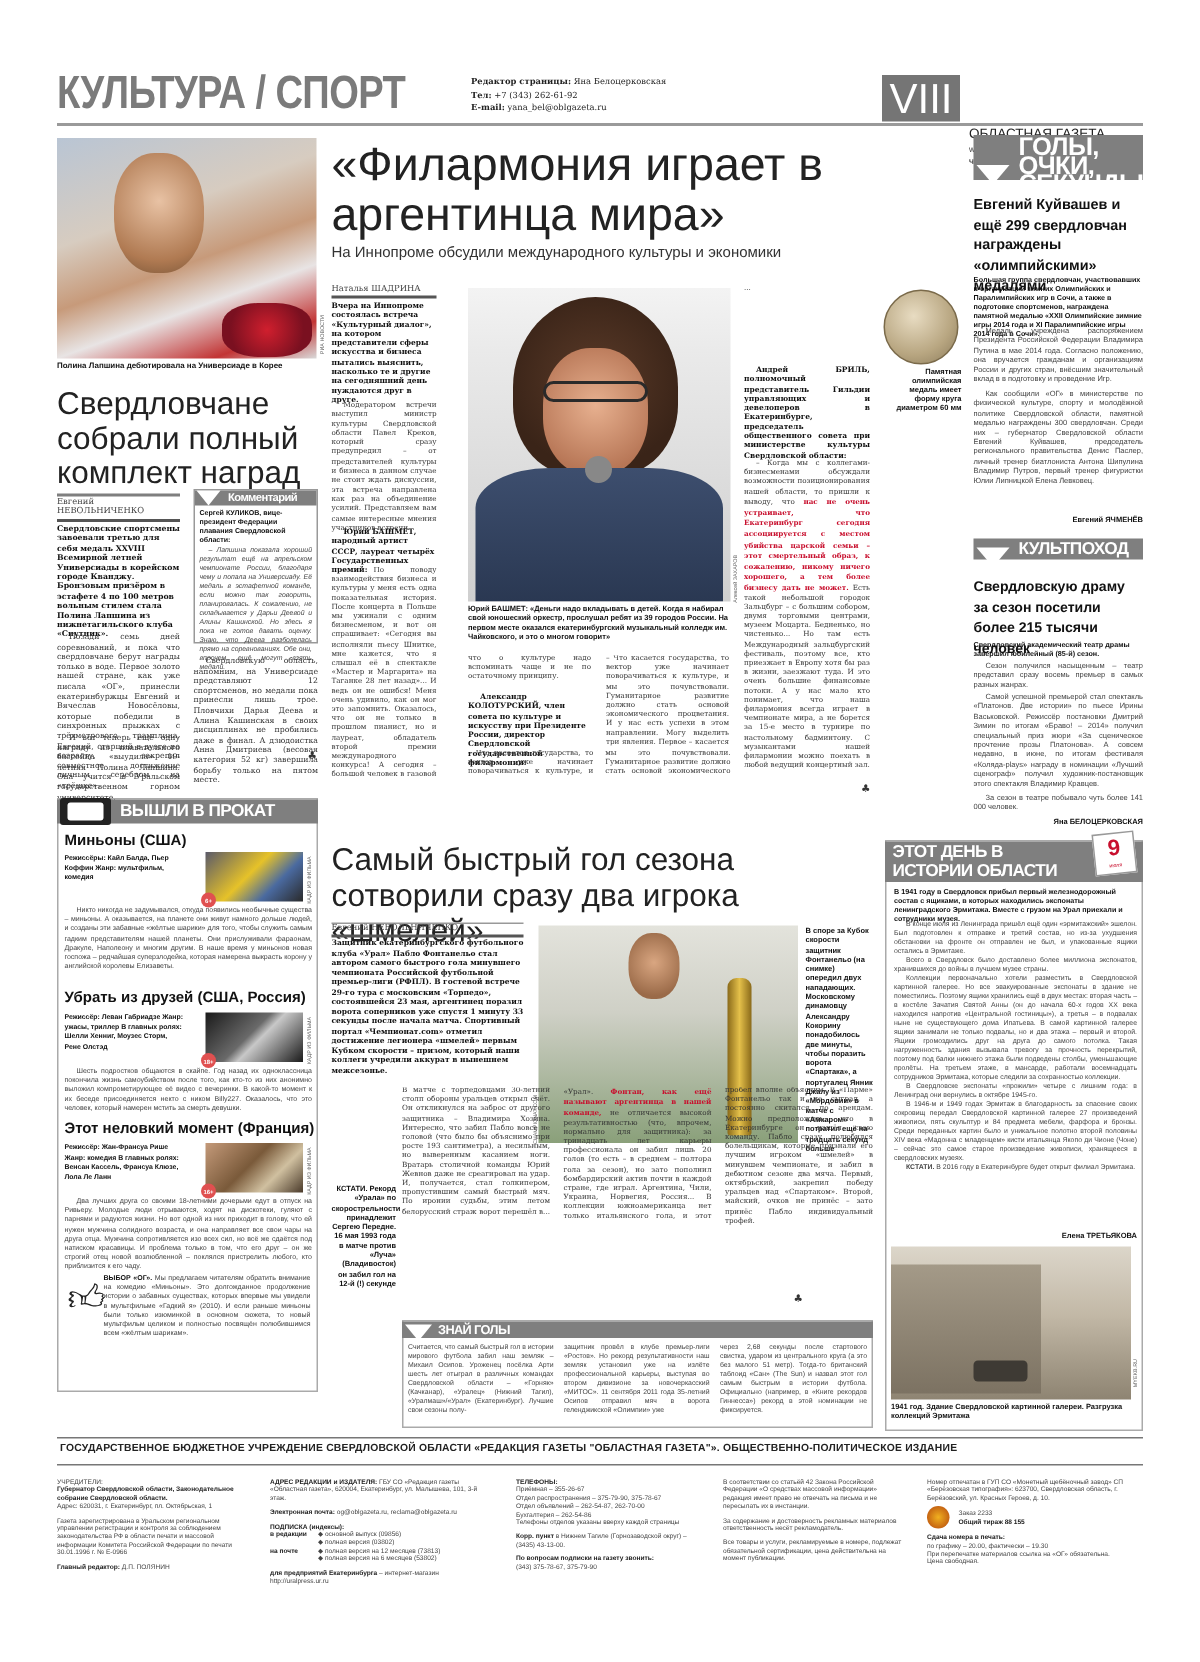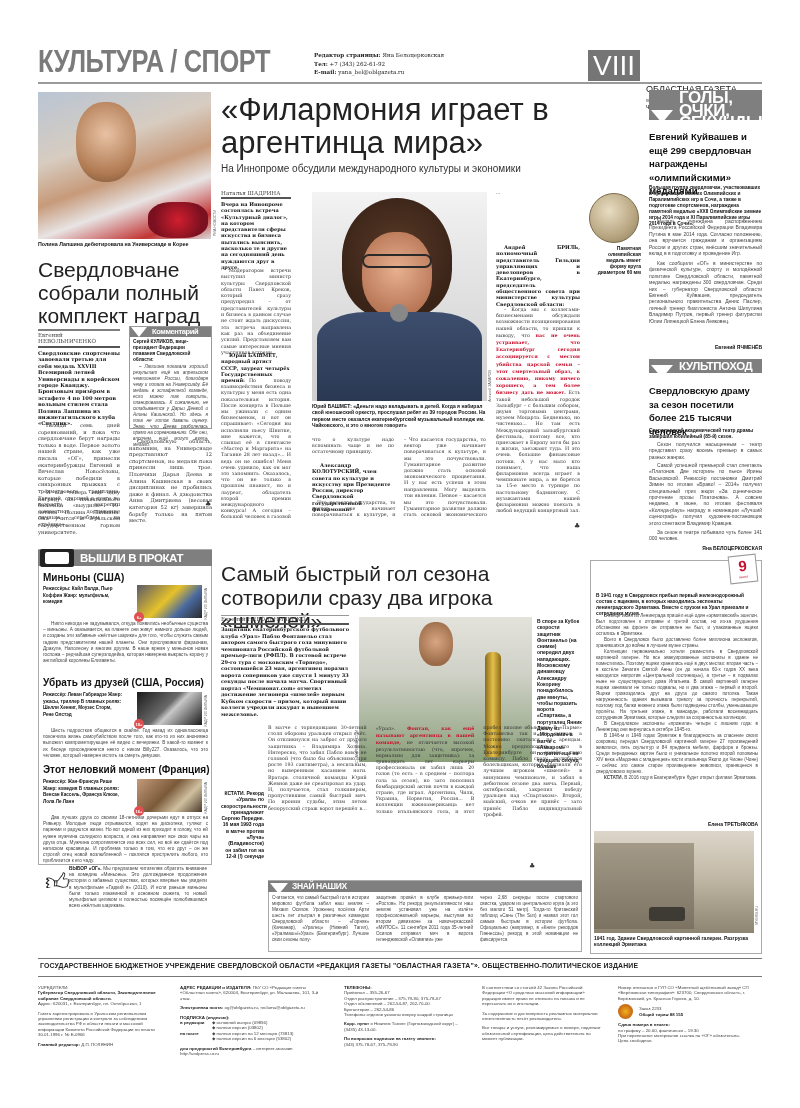--- a/index.html
+++ b/index.html
@@ -127,21 +127,21 @@
   <div class="abs tri" style="left:2px;top:6px;"></div>
   <div style="position:absolute;left:30px;top:0;font-size:11.5px;line-height:14px;font-weight:bold;">КУЛЬТПОХОД</div>
 </div>
 <div class="abs sub-h" style="left:649px;top:384px;width:113px;font-size:9.4px;line-height:13.5px;">Свердловскую драму за сезон посетили более 215 тысячи человек</div>
 <div class="abs sub-h" style="left:649px;top:428px;width:113px;font-size:4.8px;line-height:6px;">Свердловский академический театр драмы завершил юбилейный (85-й) сезон.</div>
 <div class="abs body-sans" style="left:649px;top:441px;width:113px;text-indent:8px;">Сезон получился насыщенным – театр представил сразу восемь премьер в самых разных жанрах.</div>
 <div class="abs body-sans" style="left:649px;top:462px;width:113px;text-indent:8px;">Самой успешной премьерой стал спектакль «Платонов. Две истории» по пьесе Ирины Васьковской. Режиссёр постановки Дмитрий Зимин по итогам «Браво! – 2014» получил специальный приз жюри «За сценическое прочтение прозы Платонова». А совсем недавно, в июне, по итогам фестиваля «Коляда-plays» награду в номинации «Лучший сценограф» получил художник-постановщик этого спектакля Владимир Кравцев.</div>
 <div class="abs body-sans" style="left:649px;top:529px;width:113px;text-indent:8px;">За сезон в театре побывало чуть более 141 000 человек.</div>
 <div class="abs sub-h" style="left:649px;top:545px;width:113px;text-align:right;font-size:5px;">Яна БЕЛОЦЕРКОВСКАЯ</div>
 
-<div class="abs boxed" style="left:38px;top:549px;width:174px;height:316px;border-color:#aaa;">
+<div class="abs boxed" style="left:38px;top:532px;width:174px;height:396px;border-color:#aaa;">
   <div class="gray-bar condensed" style="height:16px;position:relative;margin:0 -1px;">
     <div class="abs" style="left:2px;top:-1px;width:34px;height:18px;background:#222;border-radius:2px;">
       <div style="position:absolute;left:5px;top:3px;width:24px;height:12px;background:#fff;border-radius:2px;"></div>
     </div>
     <span style="position:absolute;left:42px;top:0;font-size:11.5px;line-height:16px;font-weight:bold;">ВЫШЛИ В ПРОКАТ</span>
   </div>
 
   <div class="abs sub-h" style="left:4px;top:22px;font-size:10px;">Миньоны (США)</div>
   <div class="abs sub-h" style="left:4px;top:36px;width:72px;font-size:4.6px;line-height:6.6px;">Режиссёры: Кайл Балда, Пьер Коффин Жанр: мультфильм, комедия</div>
   <div class="abs mini-photo" style="left:98px;top:35px;width:65px;height:33px;background:linear-gradient(135deg,#5a5a6a,#e6c229 45%,#4a6aa0 70%,#2a2a2a);"></div>
@@ -192,28 +192,31 @@
 <div class="abs body-text" style="left:268px;top:725px;width:314px;height:103px;overflow:hidden;column-count:3;column-gap:9px;font-size:4.8px;line-height:6.2px;">
   <span>В матче с торпедовцами 30-летний столп обороны уральцев открыл счёт. Он откликнулся на заброс от другого защитника – Владимира Хозина. Интересно, что забил Пабло вовсе не головой (что было бы объяснимо при росте 193 сантиметра), а несильным, но выверенным касанием ноги. Вратарь столичной команды Юрий Жевнов даже не среагировал на удар. И, получается, стал голкипером, пропустившим самый быстрый мяч. По иронии судьбы, этим летом белорусский страж ворот перешёл в... «Урал».</span>
   <b class="red">Фонтан, как ещё называют аргентинца в нашей команде,</b><span> не отличается высокой результативностью (что, впрочем, нормально для защитника): за тринадцать лет карьеры профессионала он забил лишь 20 голов (то есть – в среднем – полтора гола за сезон), но зато пополнил бомбардирский актив почти в каждой стране, где играл. Аргентина, Чили, Украина, Норвегия, Россия... В коллекции южноамериканца нет только итальянского гола, и этот пробел вполне объясним. В «Парме» Фонтанельо так и не сыграл, а постоянно скитался</span>
   <span>по арендам. Можно предположить, что в Екатеринбурге он нашёл свою команду. Пабло сразу полюбился болельщикам, которые признали его лучшим игроком «шмелей» в минувшем чемпионате, и забил в дебютном сезоне два мяча. Первый, октябрьский, закрепил победу уральцев над «Спартаком». Второй, майский, очков не принёс – зато принёс Пабло индивидуальный трофей.</span>
 </div>
 <div class="abs" style="left:529px;top:862px;font-size:7px;color:#333;">♣</div>
 
 <div class="abs boxed" style="left:268px;top:880px;width:314px;height:72px;border-color:#aaa;">
   <div class="gray-bar condensed" style="height:11px;position:relative;margin:0 -1px;">
     <div class="abs tri" style="left:2px;top:2px;border-left-width:9px;border-right-width:9px;border-top-width:11px;"></div>
-    <span style="position:absolute;left:24px;top:0;font-size:8.5px;line-height:11px;font-weight:bold;">ЗНАЙ НАШИХ</span>
+    <span style="position:absolute;left:24px;top:0;font-size:8.5px;line-height:11px;font-weight:bold;">ЗНАЙ ГОЛЫ</span>
   </div>
   <div class="abs body-sans" style="left:3px;top:14px;width:97px;font-size:4.6px;line-height:6px;">Считается, что самый быстрый гол в истории мирового футбола забил наш земляк – Михаил Осипов. Уроженец посёлка Арти шесть лет отыграл в различных командах Свердловской области – «Горняк» (Качканар), «Уралец» (Нижний Тагил), «Уралмаш»/«Урал» (Екатеринбург). Лучшие свои сезоны полу-</div>
   <div class="abs body-sans" style="left:107px;top:14px;width:97px;font-size:4.6px;line-height:6px;">защитник провёл в клубе премьер-лиги «Ростов». Но рекорд результативности наш земляк установил уже на излёте профессиональной карьеры, выступая во втором дивизионе за новочеркасский «МИТОС». 11 сентября 2011 года 35-летний Осипов отправил мяч в ворота геленджикской «Олимпии» уже</div>
   <div class="abs body-sans" style="left:211px;top:14px;width:98px;font-size:4.6px;line-height:6px;">через 2,68 секунды после стартового свистка, ударом из центрального круга (а это без малого 51 метр). Тогда-то британский таблоид «Сан» (The Sun) и назвал этот гол самым быстрым в истории футбола. Официально (например, в «Книге рекордов Гиннесса») рекорд в этой номинации не фиксируется.</div>
 </div>
 
 <div class="abs boxed" style="left:590px;top:560px;width:172px;height:394px;border-color:#aaa;">
+  <div class="gray-bar condensed" style="height:27px;position:relative;margin:0 -1px;">
+    <div style="position:absolute;left:5px;top:1px;width:120px;font-size:11.5px;line-height:12.5px;font-weight:bold;">ЭТОТ ДЕНЬ В ИСТОРИИ ОБЛАСТИ</div>
+  </div>
   <div class="abs" style="left:138px;top:-6px;width:28px;height:28px;background:#fff;border:1px solid #999;transform:rotate(-6deg);text-align:center;">
     <div class="sans" style="font-size:15px;font-weight:bold;color:#c8102e;line-height:19px;">9</div>
     <div class="sans" style="font-size:3.6px;color:#c8102e;">июля</div>
   </div>
   <div class="abs sub-h" style="left:5px;top:32px;width:162px;font-size:4.8px;line-height:6.1px;">В 1941 году в Свердловск прибыл первый железнодорожный состав с ящиками, в которых находились экспонаты ленинградского Эрмитажа. Вместе с грузом на Урал приехали и сотрудники музея.</div>
   <div class="abs body-sans" style="left:5px;top:52px;width:162px;font-size:4.6px;line-height:6px;">
     <p style="text-indent:8px;">В конце июля из Ленинграда пришёл ещё один «эрмитажский» эшелон. Был подготовлен к отправке и третий состав, но из-за ухудшения обстановки на фронте он отправлен не был, и упакованные ящики остались в Эрмитаже.</p>
     <p style="text-indent:8px;">Всего в Свердловск было доставлено более миллиона экспонатов, хранившихся до войны в лучшем музее страны.</p>
     <p style="text-indent:8px;">Коллекции первоначально хотели разместить в Свердловской картинной галерее. Но все эвакуированные экспонаты в здание не поместились. Поэтому ящики хранились ещё в двух местах: вторая часть – в костёле Зачатия Святой Анны (он до начала 60-х годов XX века находился напротив «Центральной гостиницы»), а третья – в подвалах ныне не существующего дома Ипатьева. В самой картинной галерее ящики занимали не только подвалы, но и два этажа – первый и второй. Ящики громоздились друг на друга до самого потолка. Такая нагруженность здания вызывала тревогу за прочность перекрытий, поэтому под балки нижнего этажа были подведены столбы, уменьшающие пролёты. На третьем этаже, в мансарде, работали восемнадцать сотрудников Эрмитажа, которые следили за сохранностью коллекции.</p>
     <p style="text-indent:8px;">В Свердловске экспонаты «прожили» четыре с лишним года: в Ленинград они вернулись в октябре 1945-го.</p>

